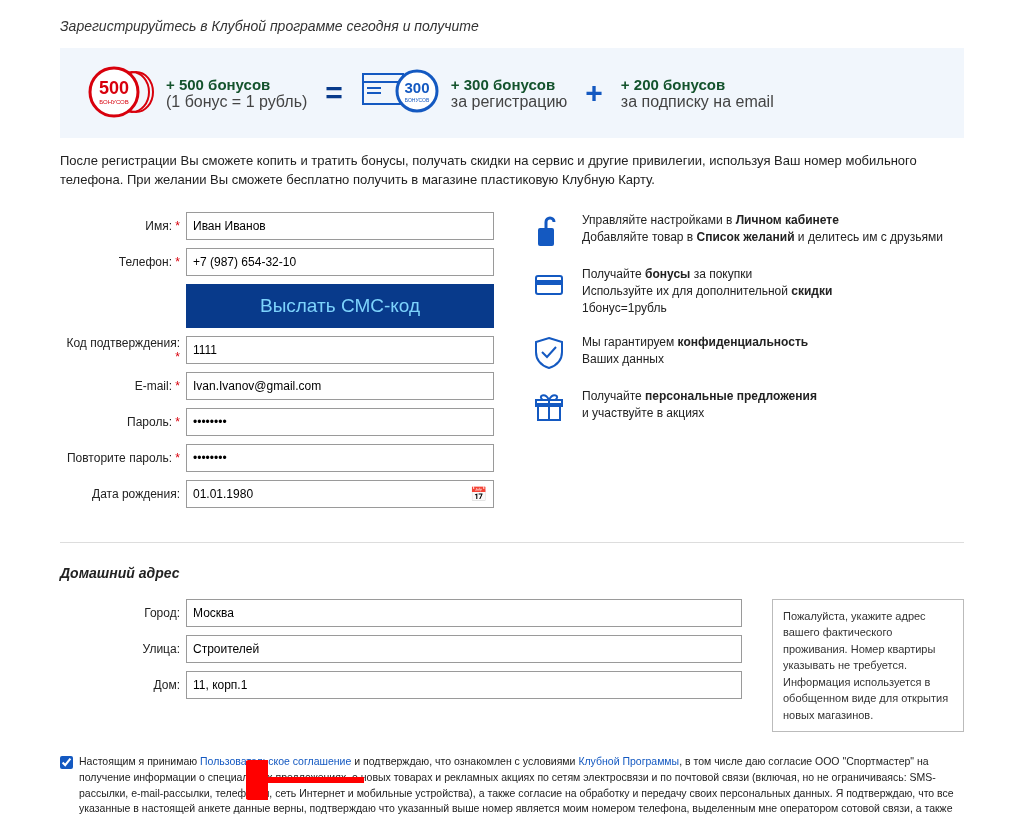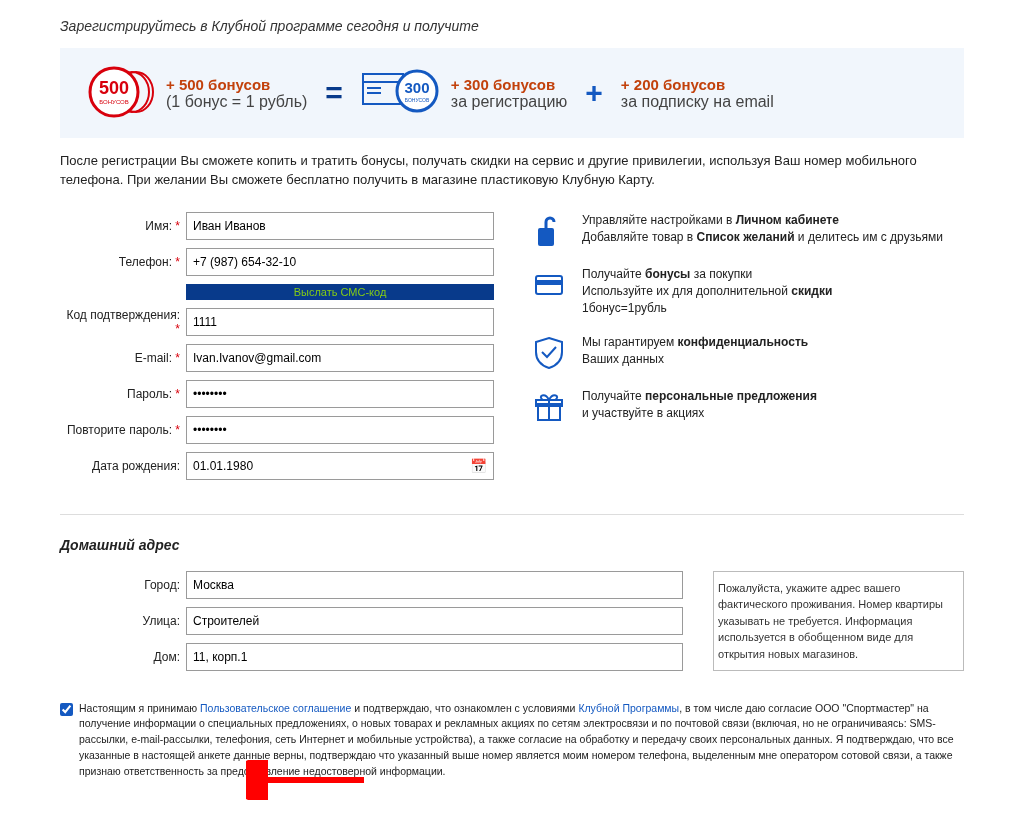--- a/index.html
+++ b/index.html
@@ -2,54 +2,54 @@
 <html><head>
 <meta charset="utf-8">
 <style>
   * { box-sizing: border-box; margin: 0; padding: 0; }
   body { font-family: Arial, Helvetica, sans-serif; background: #fff; }
   .page { width: 1024px; height: 818px; margin: 0 auto; padding: 18px 60px 20px 60px; position: relative; }
   .heading { font-size: 14px; color: #333; margin-bottom: 14px; font-style: italic; }
 
   .bonus-banner { background: #f1f6fc; padding: 16px 24px; display: flex; align-items: center; gap: 18px; margin-bottom: 14px; }
   .bonus-block { display: flex; align-items: center; gap: 10px; }
-  .bonus-txt .b { font-size: 15px; font-weight: bold; color: #c2410c; }
+  .bonus-txt .b { font-size: 15px; font-weight: bold; color: #14532d; }
   .bonus-txt .s { font-size: 16px; color: #444; }
   .sep { font-size: 30px; font-weight: bold; }
   .sep.eq { color: #083a8b; }
   .sep.plus { color: #1459c1; }
 
   .desc { font-size: 13px; line-height: 1.45; color: #222; margin-bottom: 22px; }
 
   .two-col { display: flex; gap: 36px; margin-bottom: 26px; }
   .form-col { flex: 1; }
   .benefits-col { flex: 1; }
 
   .form-row { display: flex; align-items: center; margin-bottom: 8px; }
   .form-row label { width: 126px; text-align: right; padding-right: 6px; font-size: 12px; color: #222; }
   .req { color: #d8000c; }
   .form-row .ctrl { flex: 1; }
   .form-row input { width: 100%; height: 28px; border: 1px solid #9a9a9a; padding: 2px 6px; font-size: 12px; background: #fff; }
   .form-row input.date { padding-right: 18px; }
   .date-wrap { position: relative; }
   .date-wrap .cal-ic { position: absolute; right: 6px; top: 50%; transform: translateY(-50%); font-size: 14px; color: #999; }
 
-  .btn-sms { margin-left: 126px; display: block; width: calc(100% - 126px); height: 16px; background: #083a8b; color: #84cc16; border: none; font-size: 11px; cursor: pointer; margin-bottom: 8px; }
+  .btn-sms { margin-left: 126px; display: block; width: calc(100% - 126px); height: 44px; background: #083a8b; color: #7dd3fc; border: none; font-size: 19px; cursor: pointer; margin-bottom: 8px; }
 
   .benefit { display: flex; gap: 14px; margin-bottom: 16px; }
   .benefit .ic { width: 38px; height: 38px; flex-shrink: 0; display: flex; align-items: center; justify-content: center; }
   .benefit .txt { font-size: 12px; line-height: 1.45; color: #222; }
 
   .divider { border: none; border-top: 1px solid #ddd; margin: 10px 0 22px 0; }
 
   .section-heading { font-weight: bold; font-style: italic; font-size: 14px; margin-bottom: 18px; color: #222; }
 
   .addr-wrap { display: flex; gap: 30px; align-items: flex-start; margin-bottom: 22px; }
   .addr-form { flex: 1; }
-  .addr-hint { width: 251px; border: 1px solid #bbb; padding: 8px 4px; font-size: 11px; line-height: 1.5; color: #333; }
+  .addr-hint { width: 192px; border: 1px solid #bbb; padding: 8px 10px; font-size: 11px; line-height: 1.5; color: #333; }
 
   .agree-row { display: flex; gap: 6px; align-items: flex-start; margin-bottom: 18px; }
   .agree-row input { margin-top: 2px; accent-color:#1459c1; }
   .agree-row .legal { font-size: 10.5px; line-height: 1.5; color: #222; }
   .agree-row .legal a { color: #1459c1; text-decoration: none; }
 
   .arrow { position: absolute; left: 246px; bottom: 18px; }
 </style>
 </head>
 <body>

